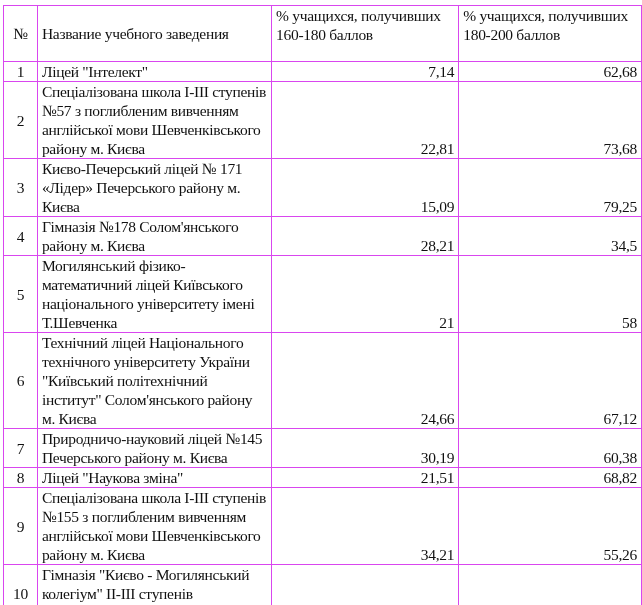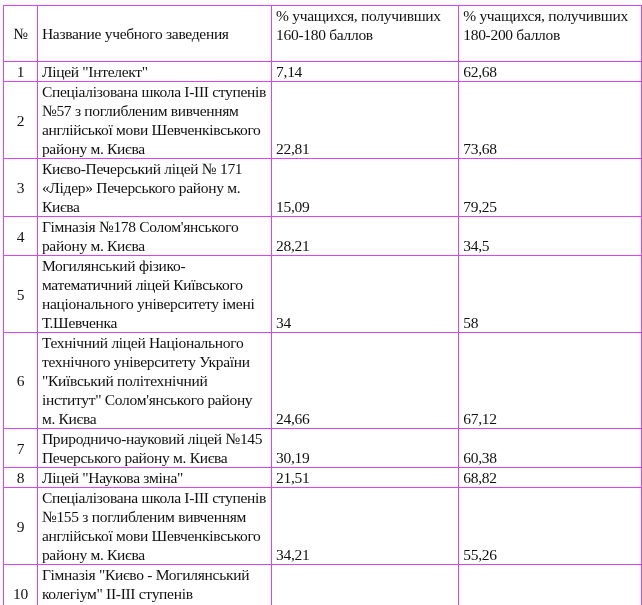--- a/index.html
+++ b/index.html
@@ -19,21 +19,21 @@
     line-height:19px;
     font-weight:normal;
     vertical-align:bottom;
     text-align:left;
     letter-spacing:-0.3px;
   }
   table.t .c-num { width:31px; text-align:center; vertical-align:middle; padding:0; }
   table.t .c-name { width:214px; }
   table.t .c-a { width:171px; }
   table.t .c-b { width:167px; }
-  table.t td.val { text-align:left; vertical-align:bottom; }
+  table.t td.val { text-align:right; vertical-align:bottom; }
   table.t th { vertical-align:top; }
   table.t th.c-num { vertical-align:middle; }
   table.t th.c-name { vertical-align:middle; }
   .hdr-row th { height:55px; }
 </style>
 </head>
 <body>
 
 <table class="t">
   <colgroup>
@@ -71,21 +71,21 @@
     </tr>
     <tr>
       <td class="c-num">4</td>
       <td>Гімназія №178 Солом'янського району м. Києва</td>
       <td class="val">28,21</td>
       <td class="val">34,5</td>
     </tr>
     <tr>
       <td class="c-num">5</td>
       <td>Могилянський фізико-математичний ліцей Київського національного університету імені Т.Шевченка</td>
-      <td class="val">34</td>
+      <td class="val">21</td>
       <td class="val">58</td>
     </tr>
     <tr>
       <td class="c-num">6</td>
       <td>Технічний ліцей Національного технічного університету України "Київський політехнічний інститут" Солом'янського району м. Києва</td>
       <td class="val">24,66</td>
       <td class="val">67,12</td>
     </tr>
     <tr>
       <td class="c-num">7</td>

